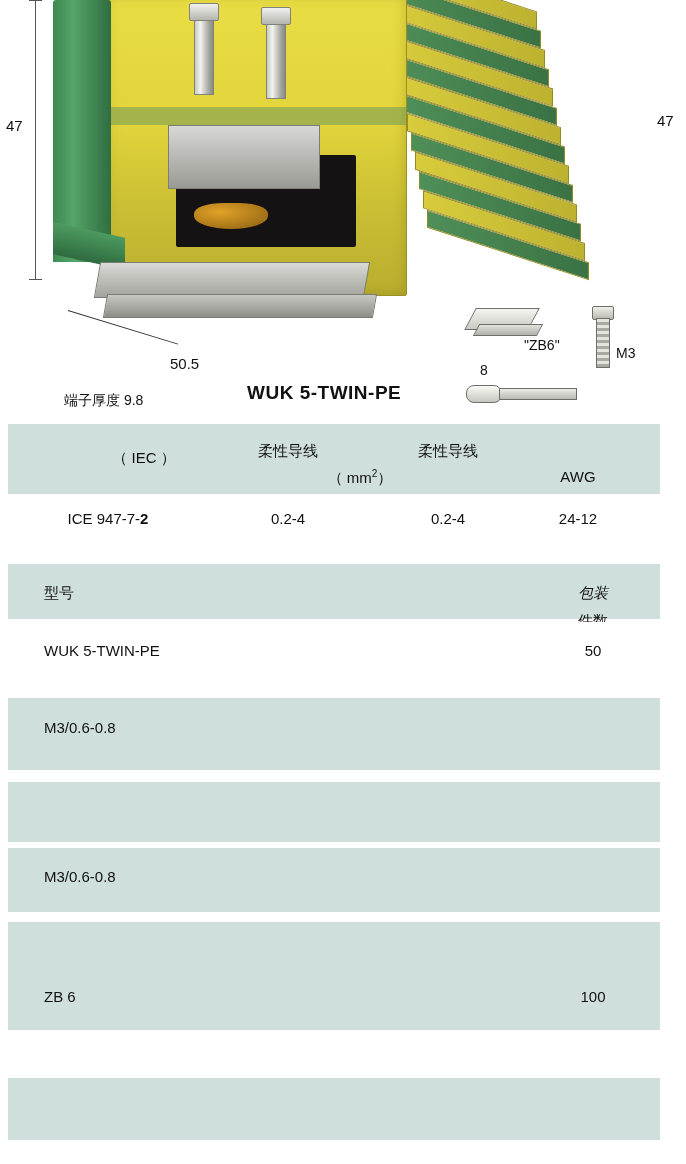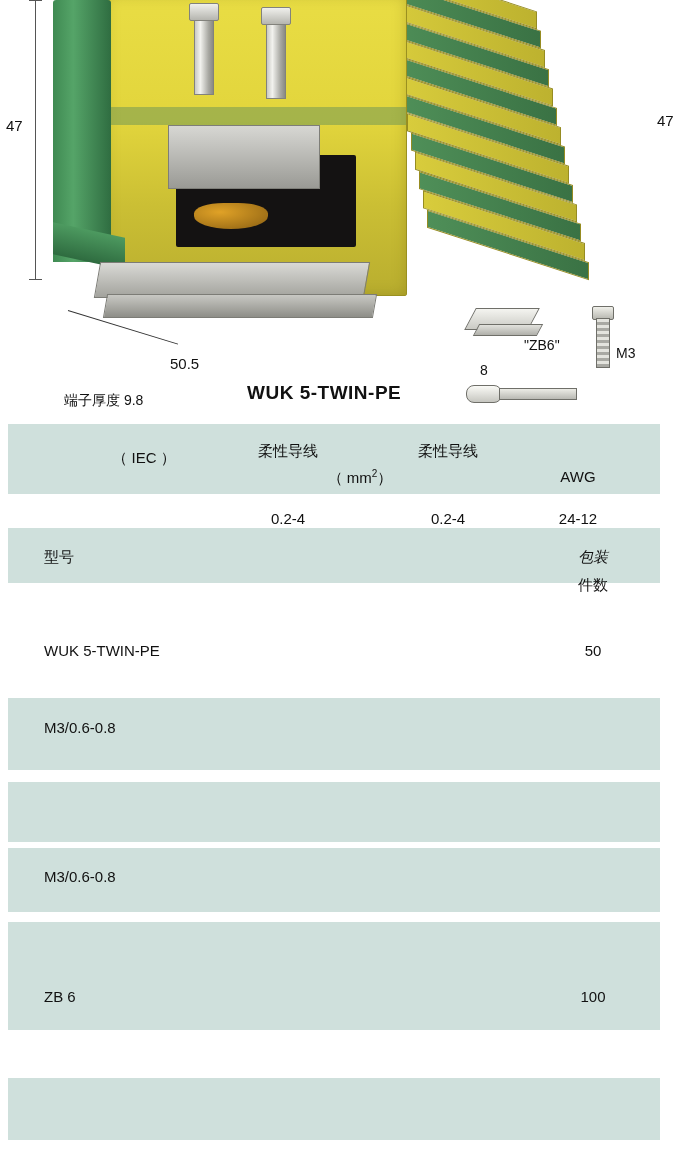--- a/index.html
+++ b/index.html
@@ -417,26 +417,29 @@
   <div class="cell center" style="left:0px; top:25px; width:200px;margin-left:36px;">（ IEC ）</div>
   <div class="cell center" style="left:200px; top:18px; width:160px;">柔性导线</div>
   <div class="cell center" style="left:292px; top:44px; width:120px;">
     <span>（ mm</span><span class="sup">2</span><span>）</span>
   </div>
   <div class="cell center" style="left:360px; top:18px; width:160px;">柔性导线</div>
   <div class="cell center" style="left:500px; top:44px; width:140px;">AWG</div>
 </div>
 
 <div class="row-white" style="top:494px; height:52px;">
+  <div class="cell center" style="left:0px; top:16px; width:200px;">
+    <span>ICE 947-7-</span><b>2</b>
+  </div>
   <div class="cell center" style="left:200px; top:16px; width:160px;">0.2-4</div>
   <div class="cell center" style="left:360px; top:16px; width:160px;">0.2-4</div>
   <div class="cell center" style="left:500px; top:16px; width:140px;">24-12</div>
 </div>
 
-<div class="band" style="top:528px; height:55px;">
+<div class="band" style="top:564px; height:55px;">
   <div class="cell" style="left:36px; top:20px;">型号</div>
   <div class="cell center" style="left:530px; top:20px; width:110px;font-style:italic;">包装</div>
   <div class="cell center" style="left:530px; top:48px; width:110px;">件数</div>
 </div>
 
 <div class="row-white" style="top:622px; height:64px;">
   <div class="cell" style="left:36px; top:20px;">WUK 5-TWIN-PE</div>
   <div class="cell center" style="left:530px; top:20px; width:110px;">50</div>
 </div>
 

